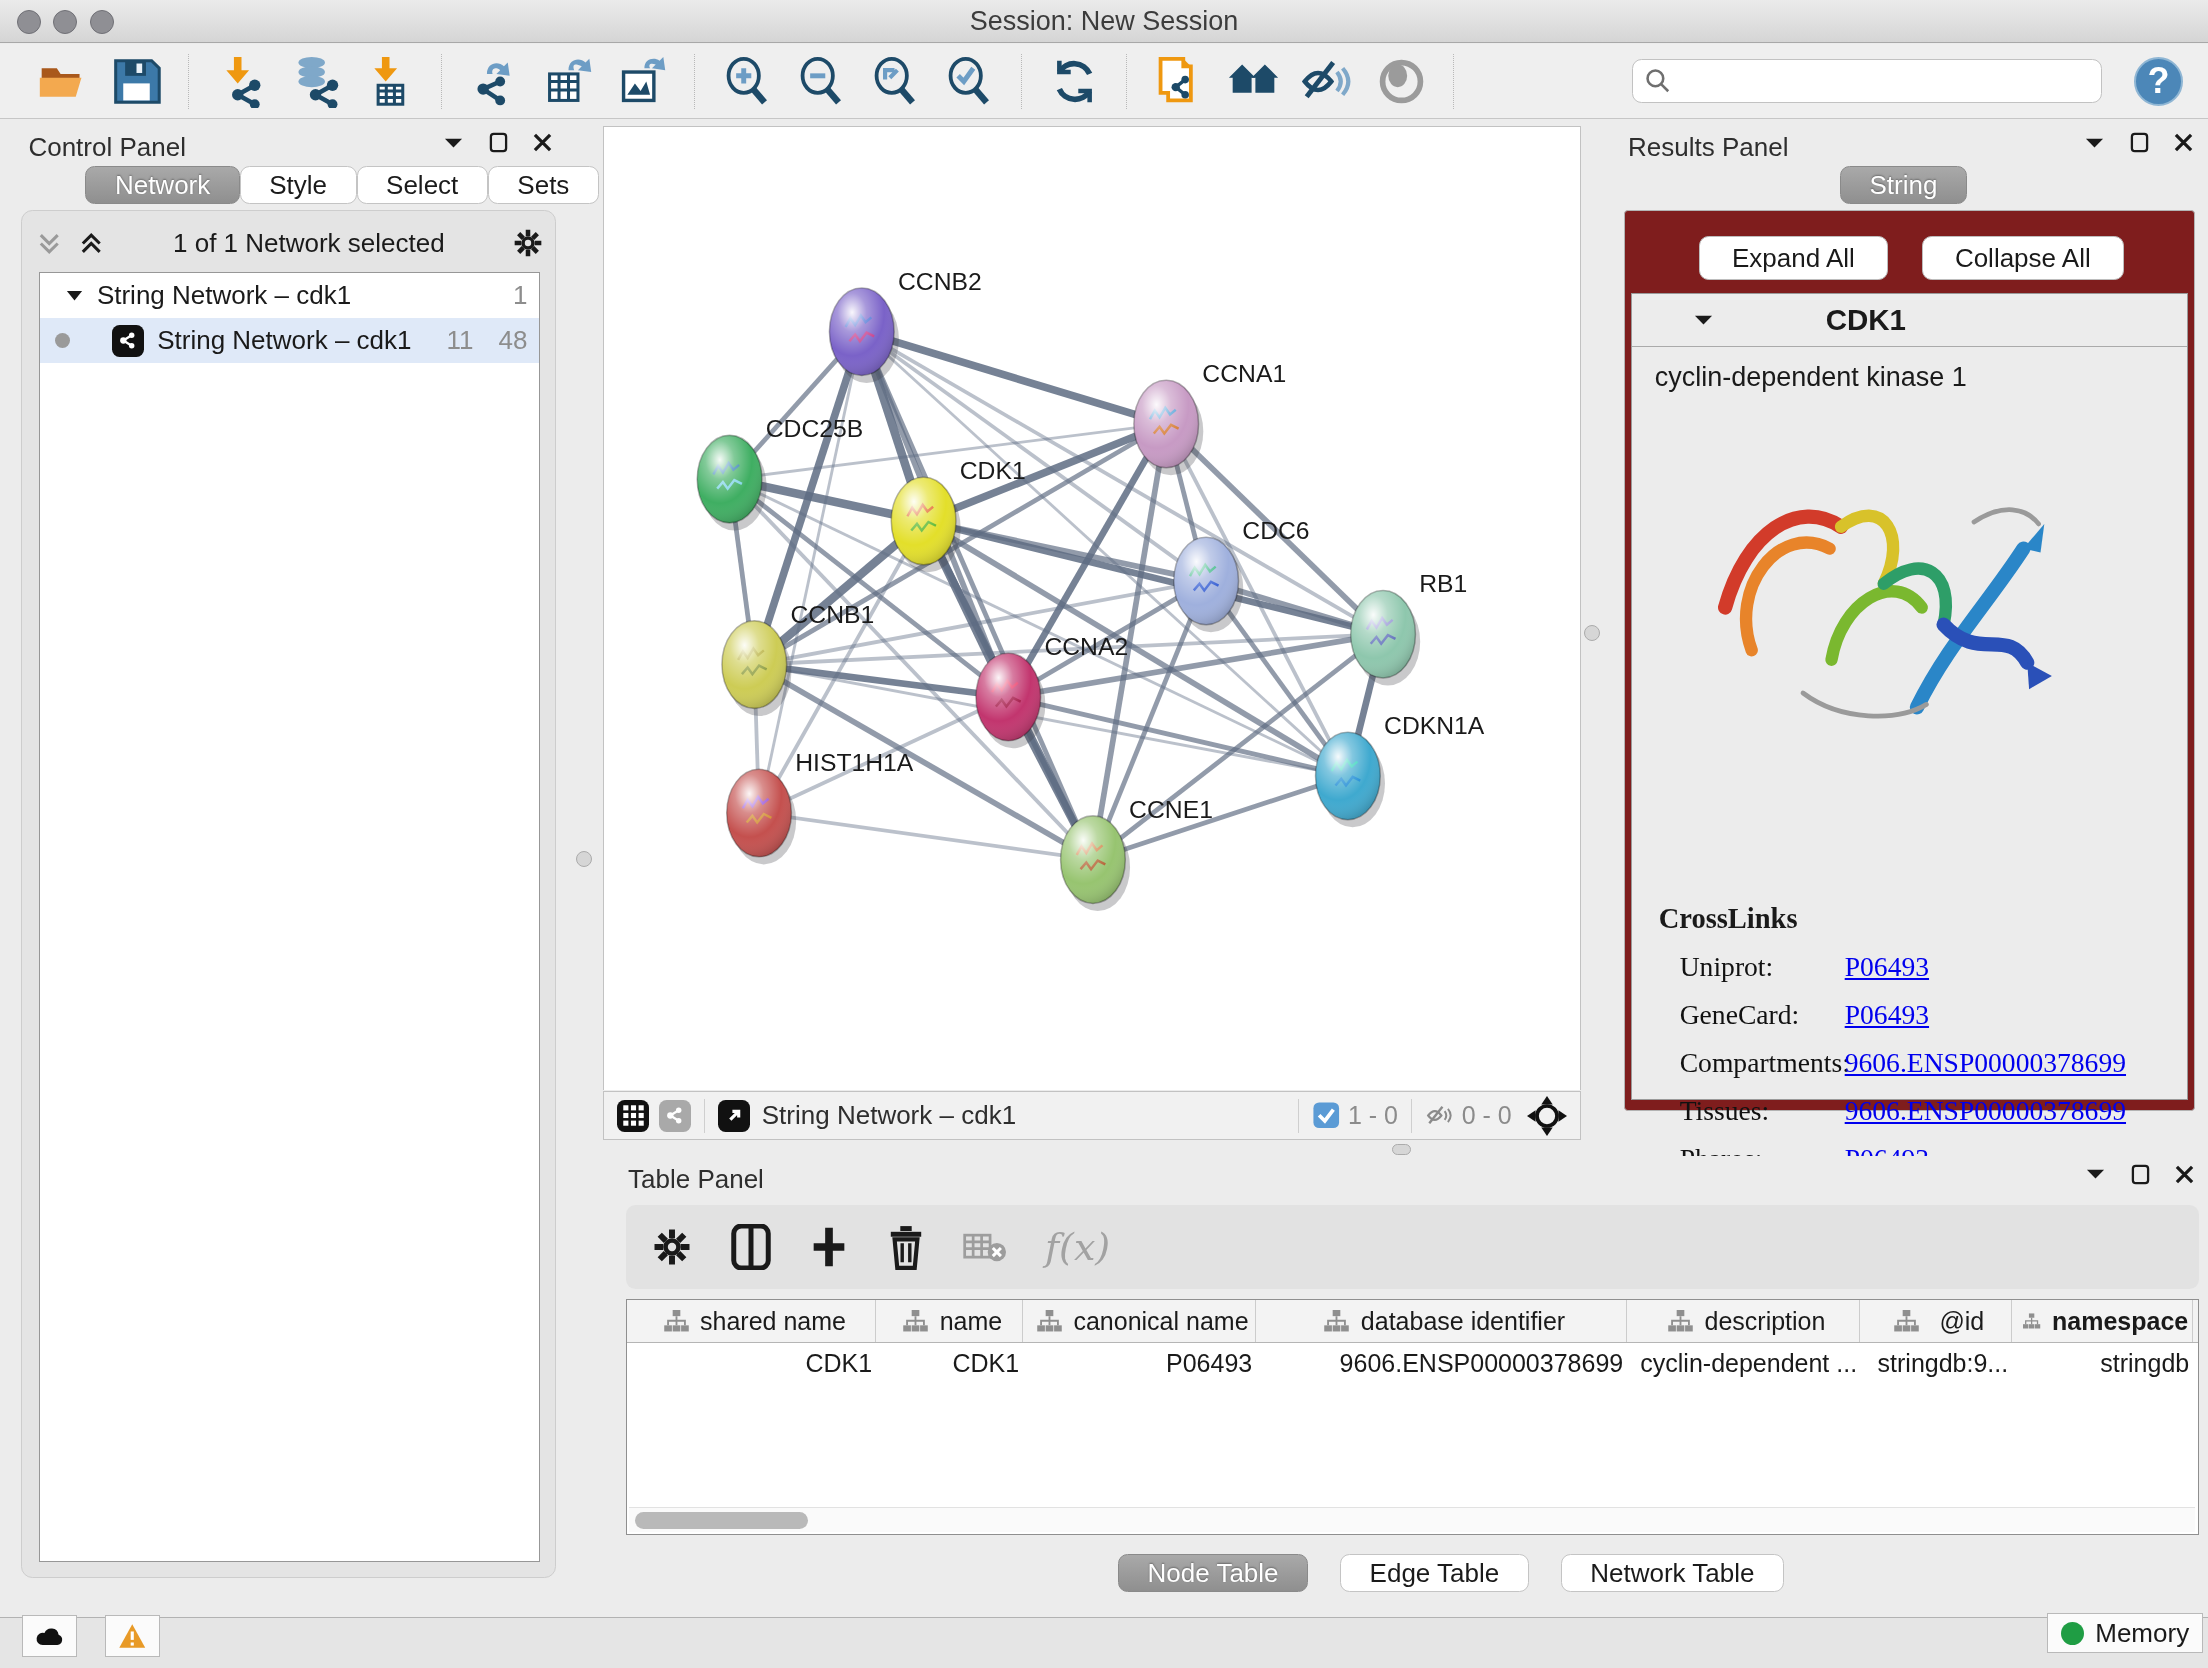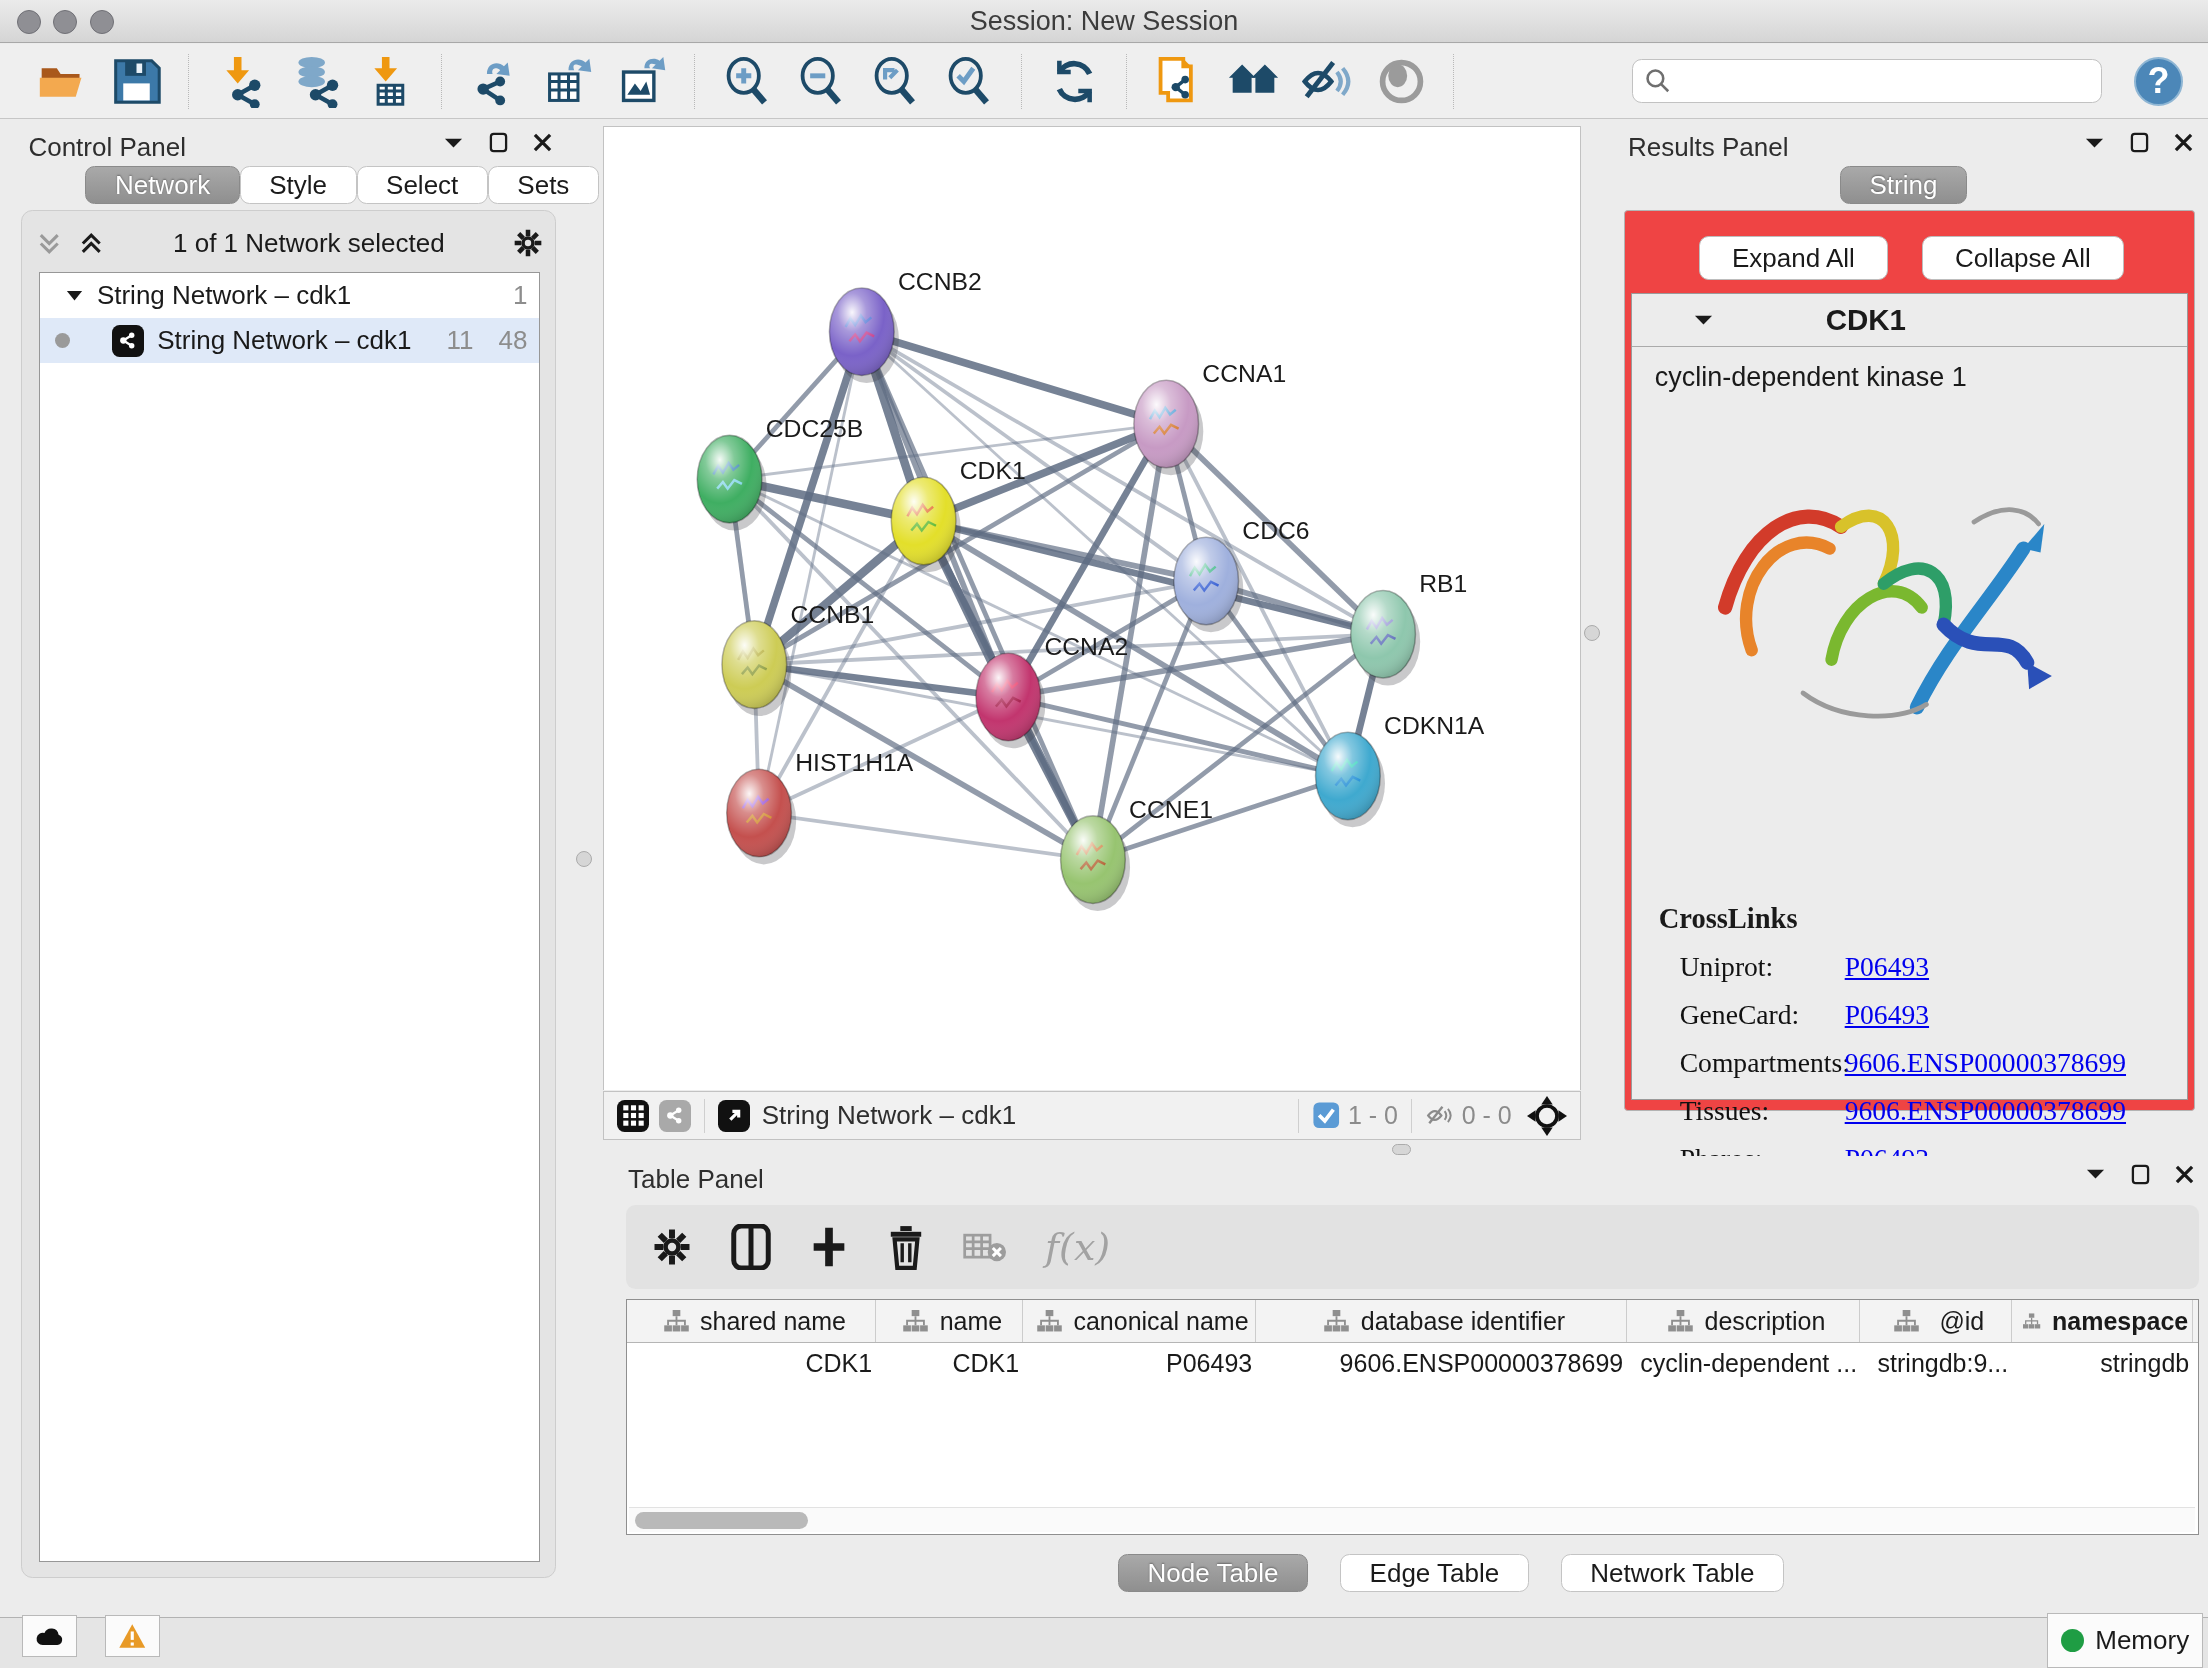--- a/index.html
+++ b/index.html
@@ -61,21 +61,21 @@
   #nf-title { font-size:26px; color:#2e2e2e; margin-left:11.4px; }
   .nf-cnt { font-size:25px; color:#8b8b8b; margin-left:7.6px; }
   .nf-box { width:32px; height:32px; border-radius:7.6px; display:flex; align-items:center; justify-content:center; }
 
   
   .knob { border-radius:50%; background:#d6d6d6; border:1px solid #ababab; }
 
   
   #results-panel { left:1607px; top:126px; width:601px; height:1029px; background:#ececec; }
   #rp-card { position:absolute; left:17px; top:84px; width:571px; height:901px;
-    background:#ef4444; border:1px solid #b3b3b3; border-radius:3.8px; }
+    background:#7f1d1d; border:1px solid #b3b3b3; border-radius:3.8px; }
   .rp-btn { height:44px; padding:0 32px; background:#fff; border:1px solid #bdbdbd; border-radius:9.5px;
     font-size:26px; display:flex; align-items:center; }
   #rp-section { position:absolute; left:5.7px; top:82px; width:557px; height:807px;
     border:1.9px solid #9a9a9a; background:#ececec; }
   #rp-sec-hdr { height:53px; border-bottom:1px solid #aaa; display:flex; align-items:center; background:#ececec; }
   #rp-gene { font-size:29.5px; font-weight:bold; margin-left:112px; }
   #rp-desc { font-size:27px; margin:15px 0 0 23px; }
   .serif { font-family:"Liberation Serif",serif; }
   #crosslinks { position:absolute; left:27px; top:609px; width:514px; }
   #cl-title { font-size:28.5px; font-weight:bold; }
@@ -96,21 +96,21 @@
   .nt-c { font-size:25px; padding:5.7px 3.8px 0 13.3px; overflow:hidden; white-space:nowrap; flex:none; }
   #nt-scroll { position:absolute; left:1.9px; bottom:1.9px; width:1566px; height:25px; background:#fafafa;
     border-top:1px solid #e2e2e2; }
   #nt-thumb { position:absolute; left:5.7px; top:3.8px; width:173px; height:17px; border-radius:8.6px; background:#b9b9b9; }
   #tp-tabs { position:absolute; left:509px; top:398px; display:flex;gap:32px; }
 
   
   #statusbar { left:0; top:1617px; width:2208px; height:51px; background:#e5e5e5; border-top:1.9px solid #b2b2b2; }
   .sb-btn { position:absolute; top:-2.9px; height:42px; background:#fbfbfb; border:1.9px solid #b9b9b9;
     display:flex; align-items:center; justify-content:center; }
-  #memory-btn { left:2047px; top:-4.8px; width:156px; height:55px; gap:11.4px; font-size:26px; }
+  #memory-btn { left:2047px; top:-4.8px; width:156px; height:40px; gap:11.4px; font-size:26px; }
   .green-dot { width:23px; height:23px; border-radius:50%; background:#1f9d44; }
 
   svg { display:block; }
 </style>
 </head>
 <body>
 
 <div class="abs" id="titlebar">
   <div class="tl-dot" style="left:17px"></div>
   <div class="tl-dot" style="left:53px"></div>

